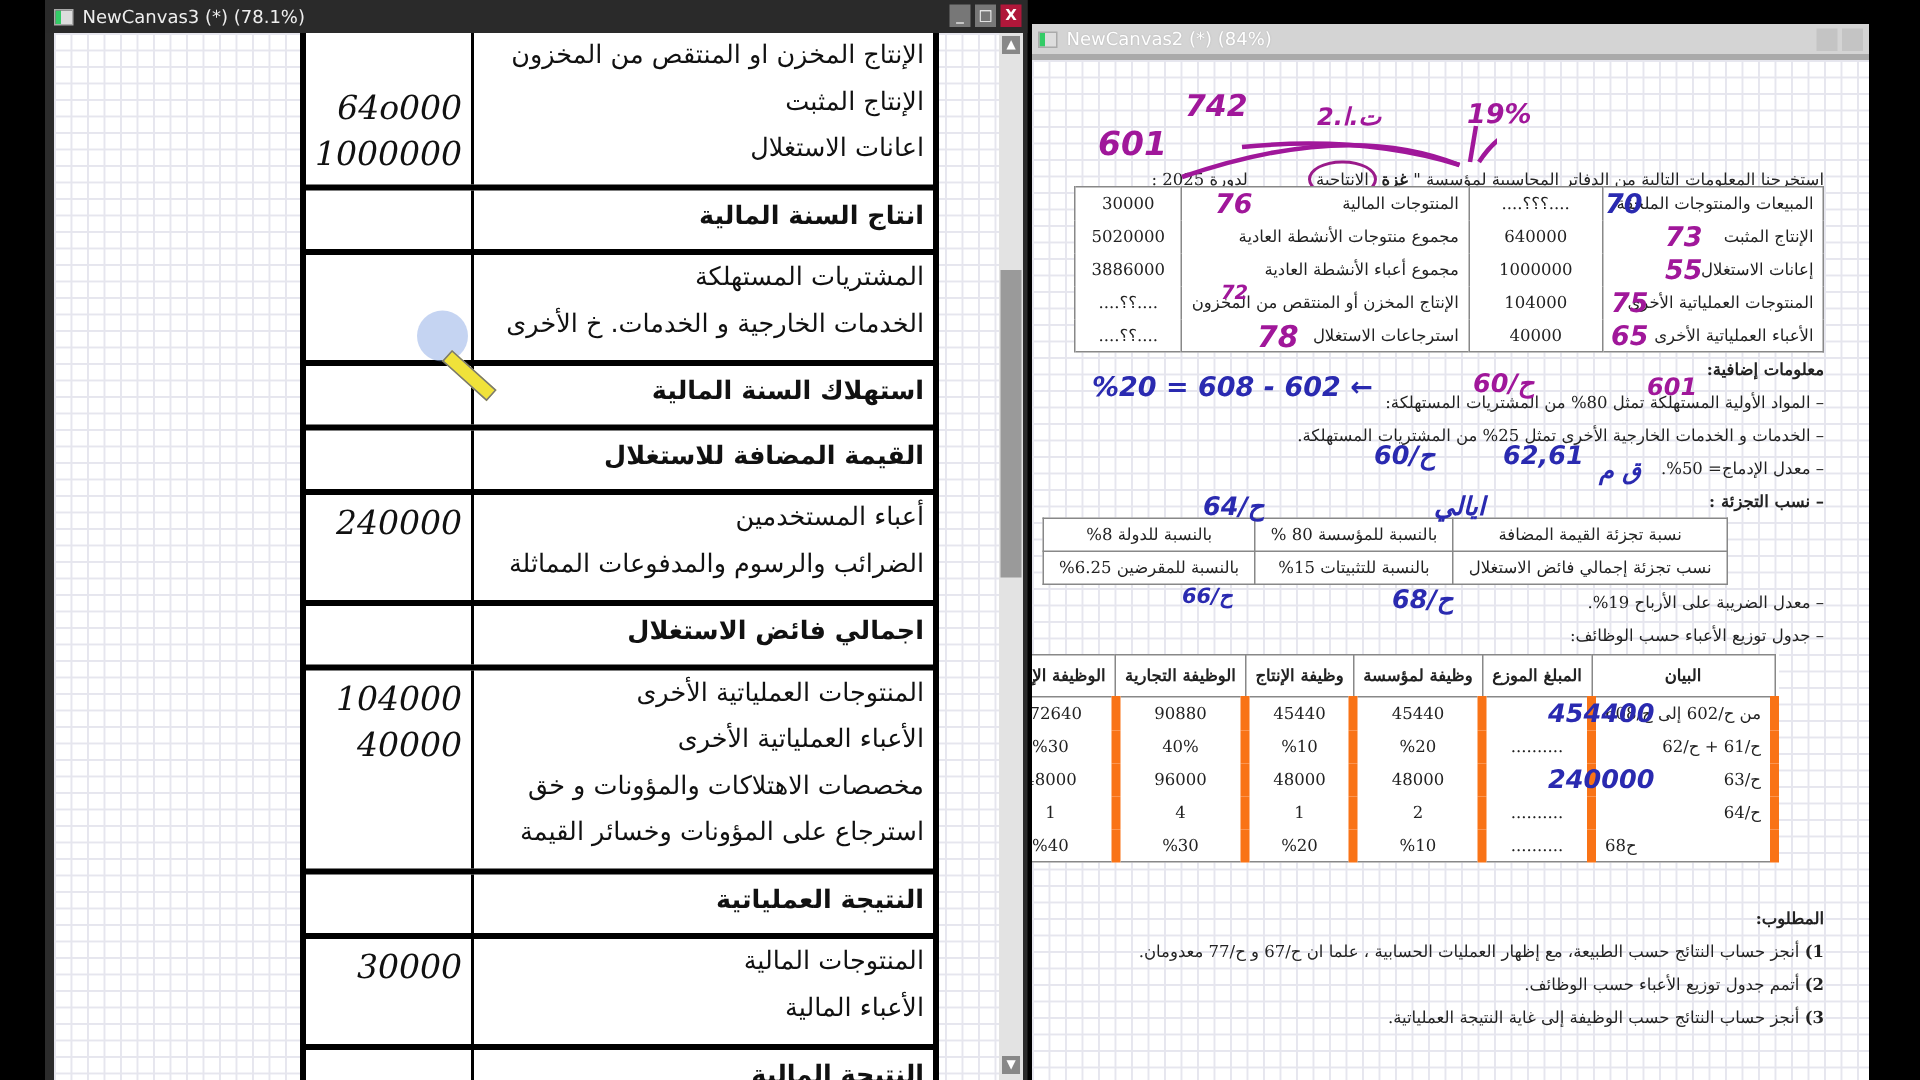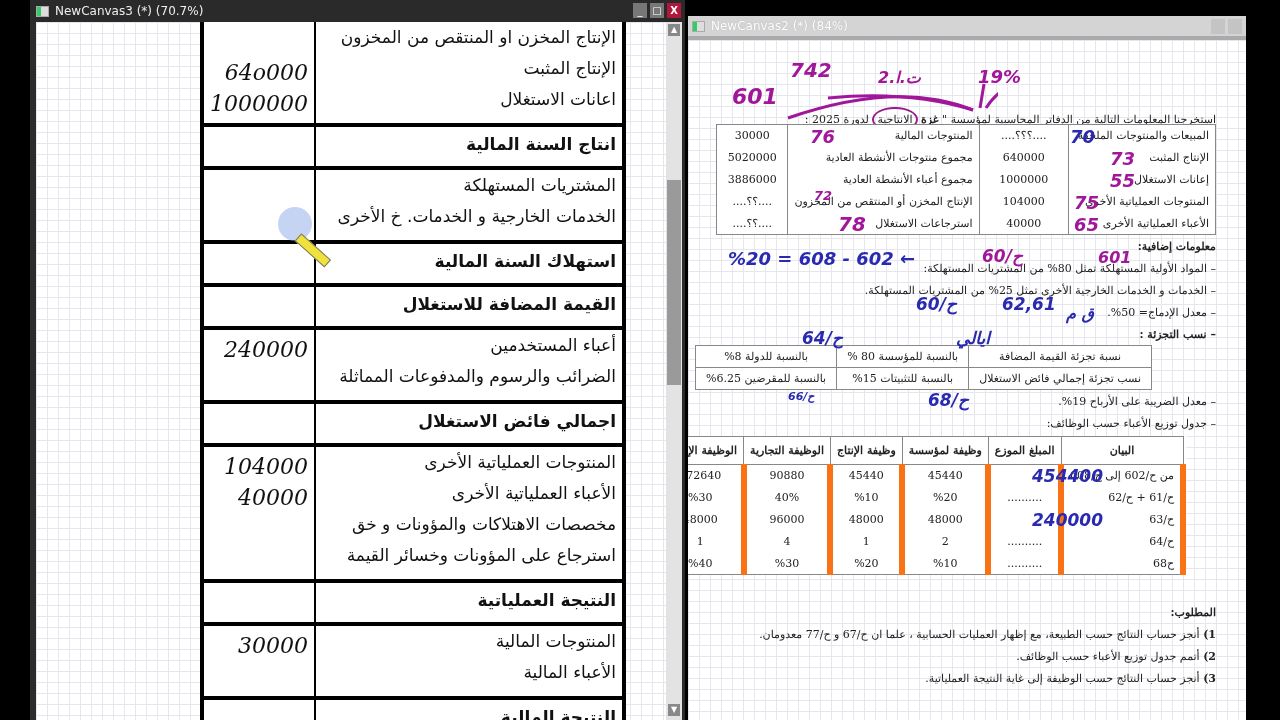--- a/index.html
+++ b/index.html
@@ -38,21 +38,21 @@
 
   
   #win-right { position: absolute; left: 688px; top: 16px; width: 558px; height: 720px; background: #6d28d9; }
   #win-right .titlebar { height: 20px; background: #d4d4d4; color: #fff; font-size: 12px; display: flex; align-items: center; padding-left: 4px; text-shadow: 0 0 1px #aaa; }
   #win-right .titlebar .tb-btn { background: #c4c4c4; }
   #win-right .menubar { height: 4px; background: #aaa; }
   #right-canvas { position: absolute; left: 0; top: 24px; width: 558px; height: 696px; overflow: hidden; }
   .doc { position: absolute; left: 28px; top: 0; width: 500px; direction: rtl; font-family: "DejaVu Serif", serif; color: #222; }
   .intro { position: absolute; top: 67px; right: 0; font-size: 11px; white-space: nowrap; }
   .intro b { font-weight: bold; }
-  .circle-mark { display: inline-block; border: 2px solid #9a1a8a; border-radius: 50%; padding: 4px 3px; }
+  .circle-mark { display: inline-block; border: 2px solid #9a1a8a; border-radius: 50%; padding: 4px 3px; margin-left: 37px; }
   table.data { position: absolute; top: 84px; right: 0; border-collapse: collapse; font-size: 11px; background: #fff; }
   table.data td { border-left: 1px solid #888; height: 22px; padding: 0 6px; white-space: nowrap; }
   table.data { border: 1px solid #888; }
   .sec-title { position: absolute; right: 0; font-size: 11px; font-weight: bold; white-space: nowrap; }
   .bullet { position: absolute; right: 0; font-size: 11px; white-space: nowrap; }
   table.ratios { position: absolute; top: 305px; right: 64px; border-collapse: collapse; font-size: 11px; background: #fff; }
   table.ratios td { border: 1px solid #888; height: 22px; padding: 0 10px; text-align: center; white-space: nowrap; }
   table.dist { position: absolute; top: 396px; right: 30px; border-collapse: collapse; font-size: 11px; background: #fff; }
   table.dist th { border: 1px solid #888; height: 28px; padding: 0 6px; font-weight: bold; white-space: nowrap; }
   table.dist td { border-left: 1px solid #888; border-right: 6px solid #f97316; height: 22px; padding: 0 6px; text-align: center; white-space: nowrap; }
@@ -65,21 +65,21 @@
   .hw.purple { color: #a0179a; }
   .hw.blue { color: #2a2ab0; }
   .right-edge { position: absolute; left: 1246px; top: 0; width: 34px; height: 720px; background: #000; }
 </style>
 </head>
 <body>
 
 <div id="win-left">
   <div class="titlebar">
     <span class="win-icon"></span>
-    <span>NewCanvas3 (*) (70.7%)</span>
+    <span>NewCanvas3 (*) (78.1%)</span>
     <div class="tb-btns">
       <div class="tb-btn">_</div>
       <div class="tb-btn">□</div>
       <div class="tb-btn close">X</div>
     </div>
   </div>
 
   <div id="left-canvas" class="grid-bg">
     <div id="stmt">
         <div class="stmt-row">
@@ -315,21 +315,21 @@
             </tr>
             <tr>
               <td style="text-align: right;">ح/64</td>
               <td>..........</td>
               <td>2</td>
               <td>1</td>
               <td>4</td>
               <td>1</td>
             </tr>
             <tr>
-              <td style="text-align: right;">ح68</td>
+              <td style="text-align: left;">ح68</td>
               <td>..........</td>
               <td>%10</td>
               <td>%20</td>
               <td>%30</td>
               <td>%40</td>
             </tr>
           </tbody>
       </table>
 
       <div class="req-title">المطلوب:</div>
@@ -358,19 +358,19 @@
     <div class="hw purple" style="left:150px;top:172px;font-size:20px">78</div>
 
     <div class="hw blue" style="left:40px;top:208px;font-size:18px">%20 = 608 - 602 ←</div>
     <div class="hw purple" style="left:294px;top:206px;font-size:17px">60/ح</div>
     <div class="hw purple" style="left:410px;top:208px;font-size:16px">601</div>
     <div class="hw blue" style="left:228px;top:254px;font-size:17px">60/ح</div>
     <div class="hw blue" style="left:314px;top:254px;font-size:17px">62,61</div>
     <div class="hw blue" style="left:378px;top:264px;font-size:16px">ق م</div>
     <div class="hw blue" style="left:114px;top:288px;font-size:17px">64/ح</div>
     <div class="hw blue" style="left:268px;top:288px;font-size:17px">ايالي</div>
-    <div class="hw blue" style="left:100px;top:350px;font-size:11px">66/ح</div>
+    <div class="hw blue" style="left:100px;top:350px;font-size:14px">66/ح</div>
     <div class="hw blue" style="left:240px;top:350px;font-size:17px">68/ح</div>
     <div class="hw blue" style="left:344px;top:426px;font-size:17px">454400</div>
     <div class="hw blue" style="left:344px;top:470px;font-size:17px">240000</div>
   </div>
 </div>
 <div class="right-edge"></div>
 
 </body></html>

